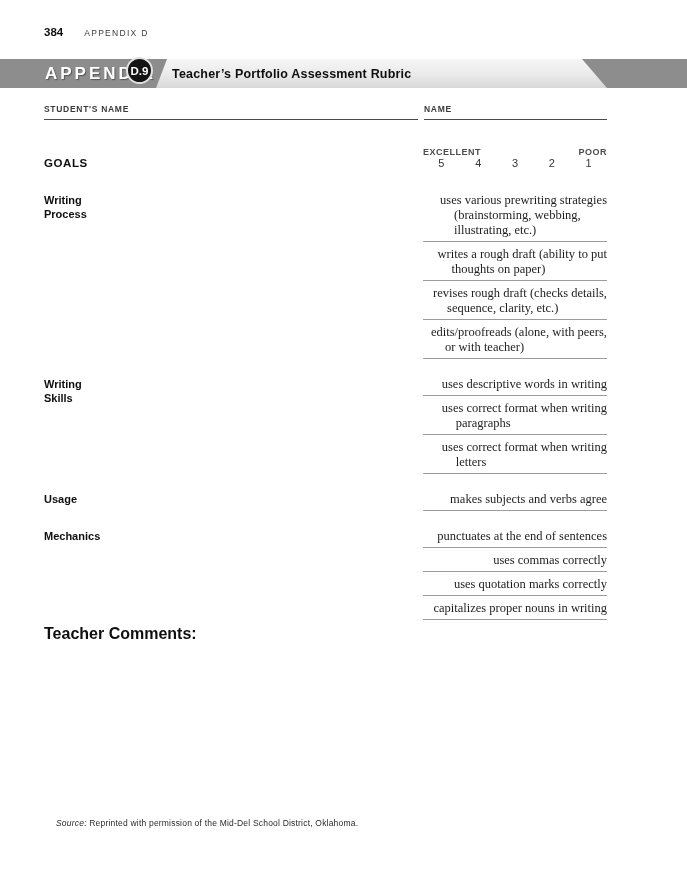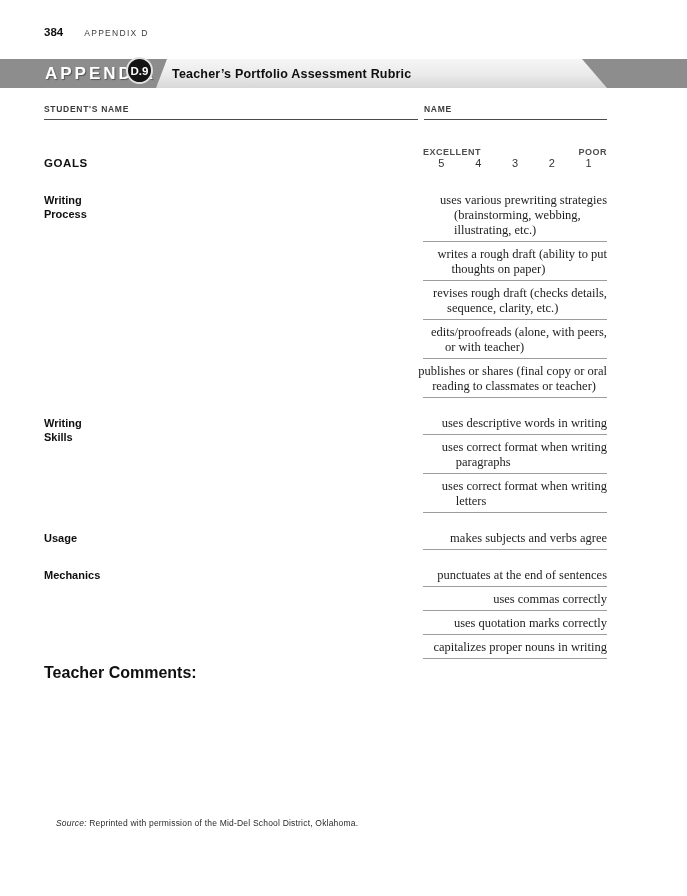--- a/index.html
+++ b/index.html
@@ -201,27 +201,20 @@
           <div class="rating-line"></div>
         </div>
       </div>
       <div class="rubric-row">
         <div class="row-main">
           <div class="item-text">edits/proofreads (alone, with peers,
 or with teacher)</div>
           <div class="rating-line"></div>
         </div>
       </div>
-      <div class="rubric-row">
-        <div class="row-main">
-          <div class="item-text">publishes or shares (final copy or oral
-reading to classmates or teacher)</div>
-          <div class="rating-line"></div>
-        </div>
-      </div>
       <div class="rubric-row section-start">
         <div class="cat-label">Writing
 Skills</div>
       </div>
       <div class="rubric-row">
         <div class="row-main">
           <div class="item-text">uses descriptive words in writing</div>
           <div class="rating-line"></div>
         </div>
       </div>

